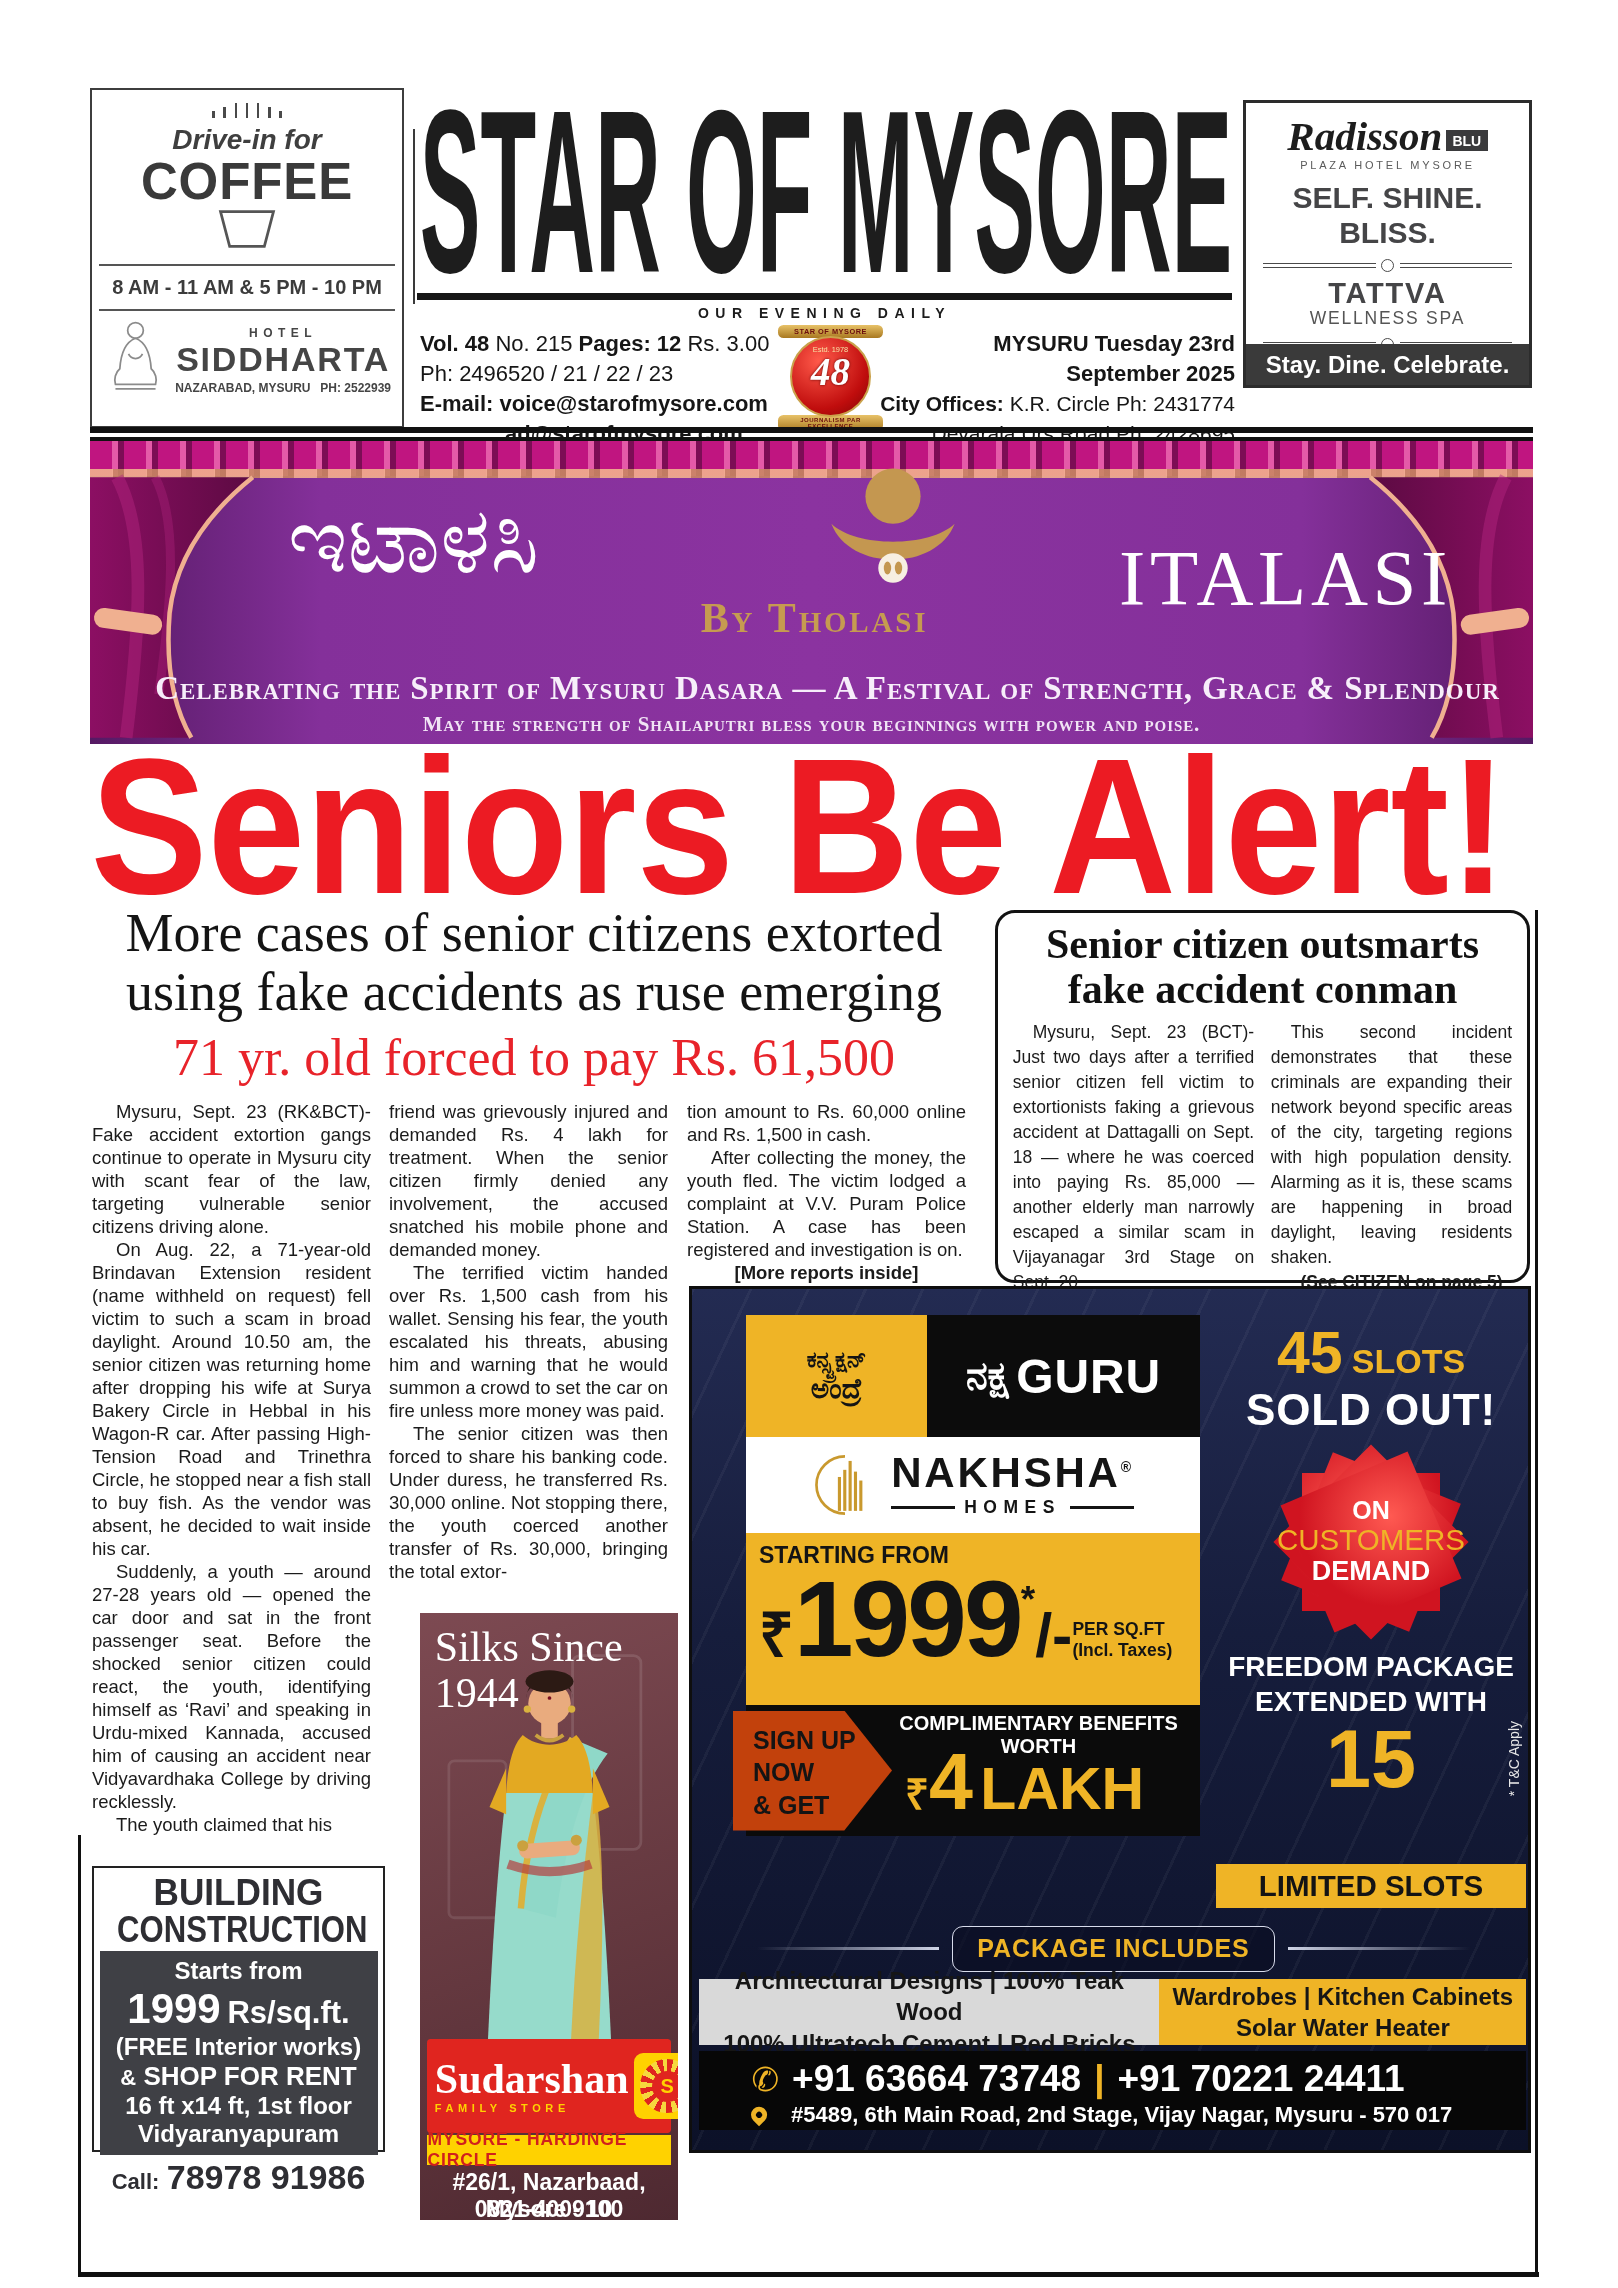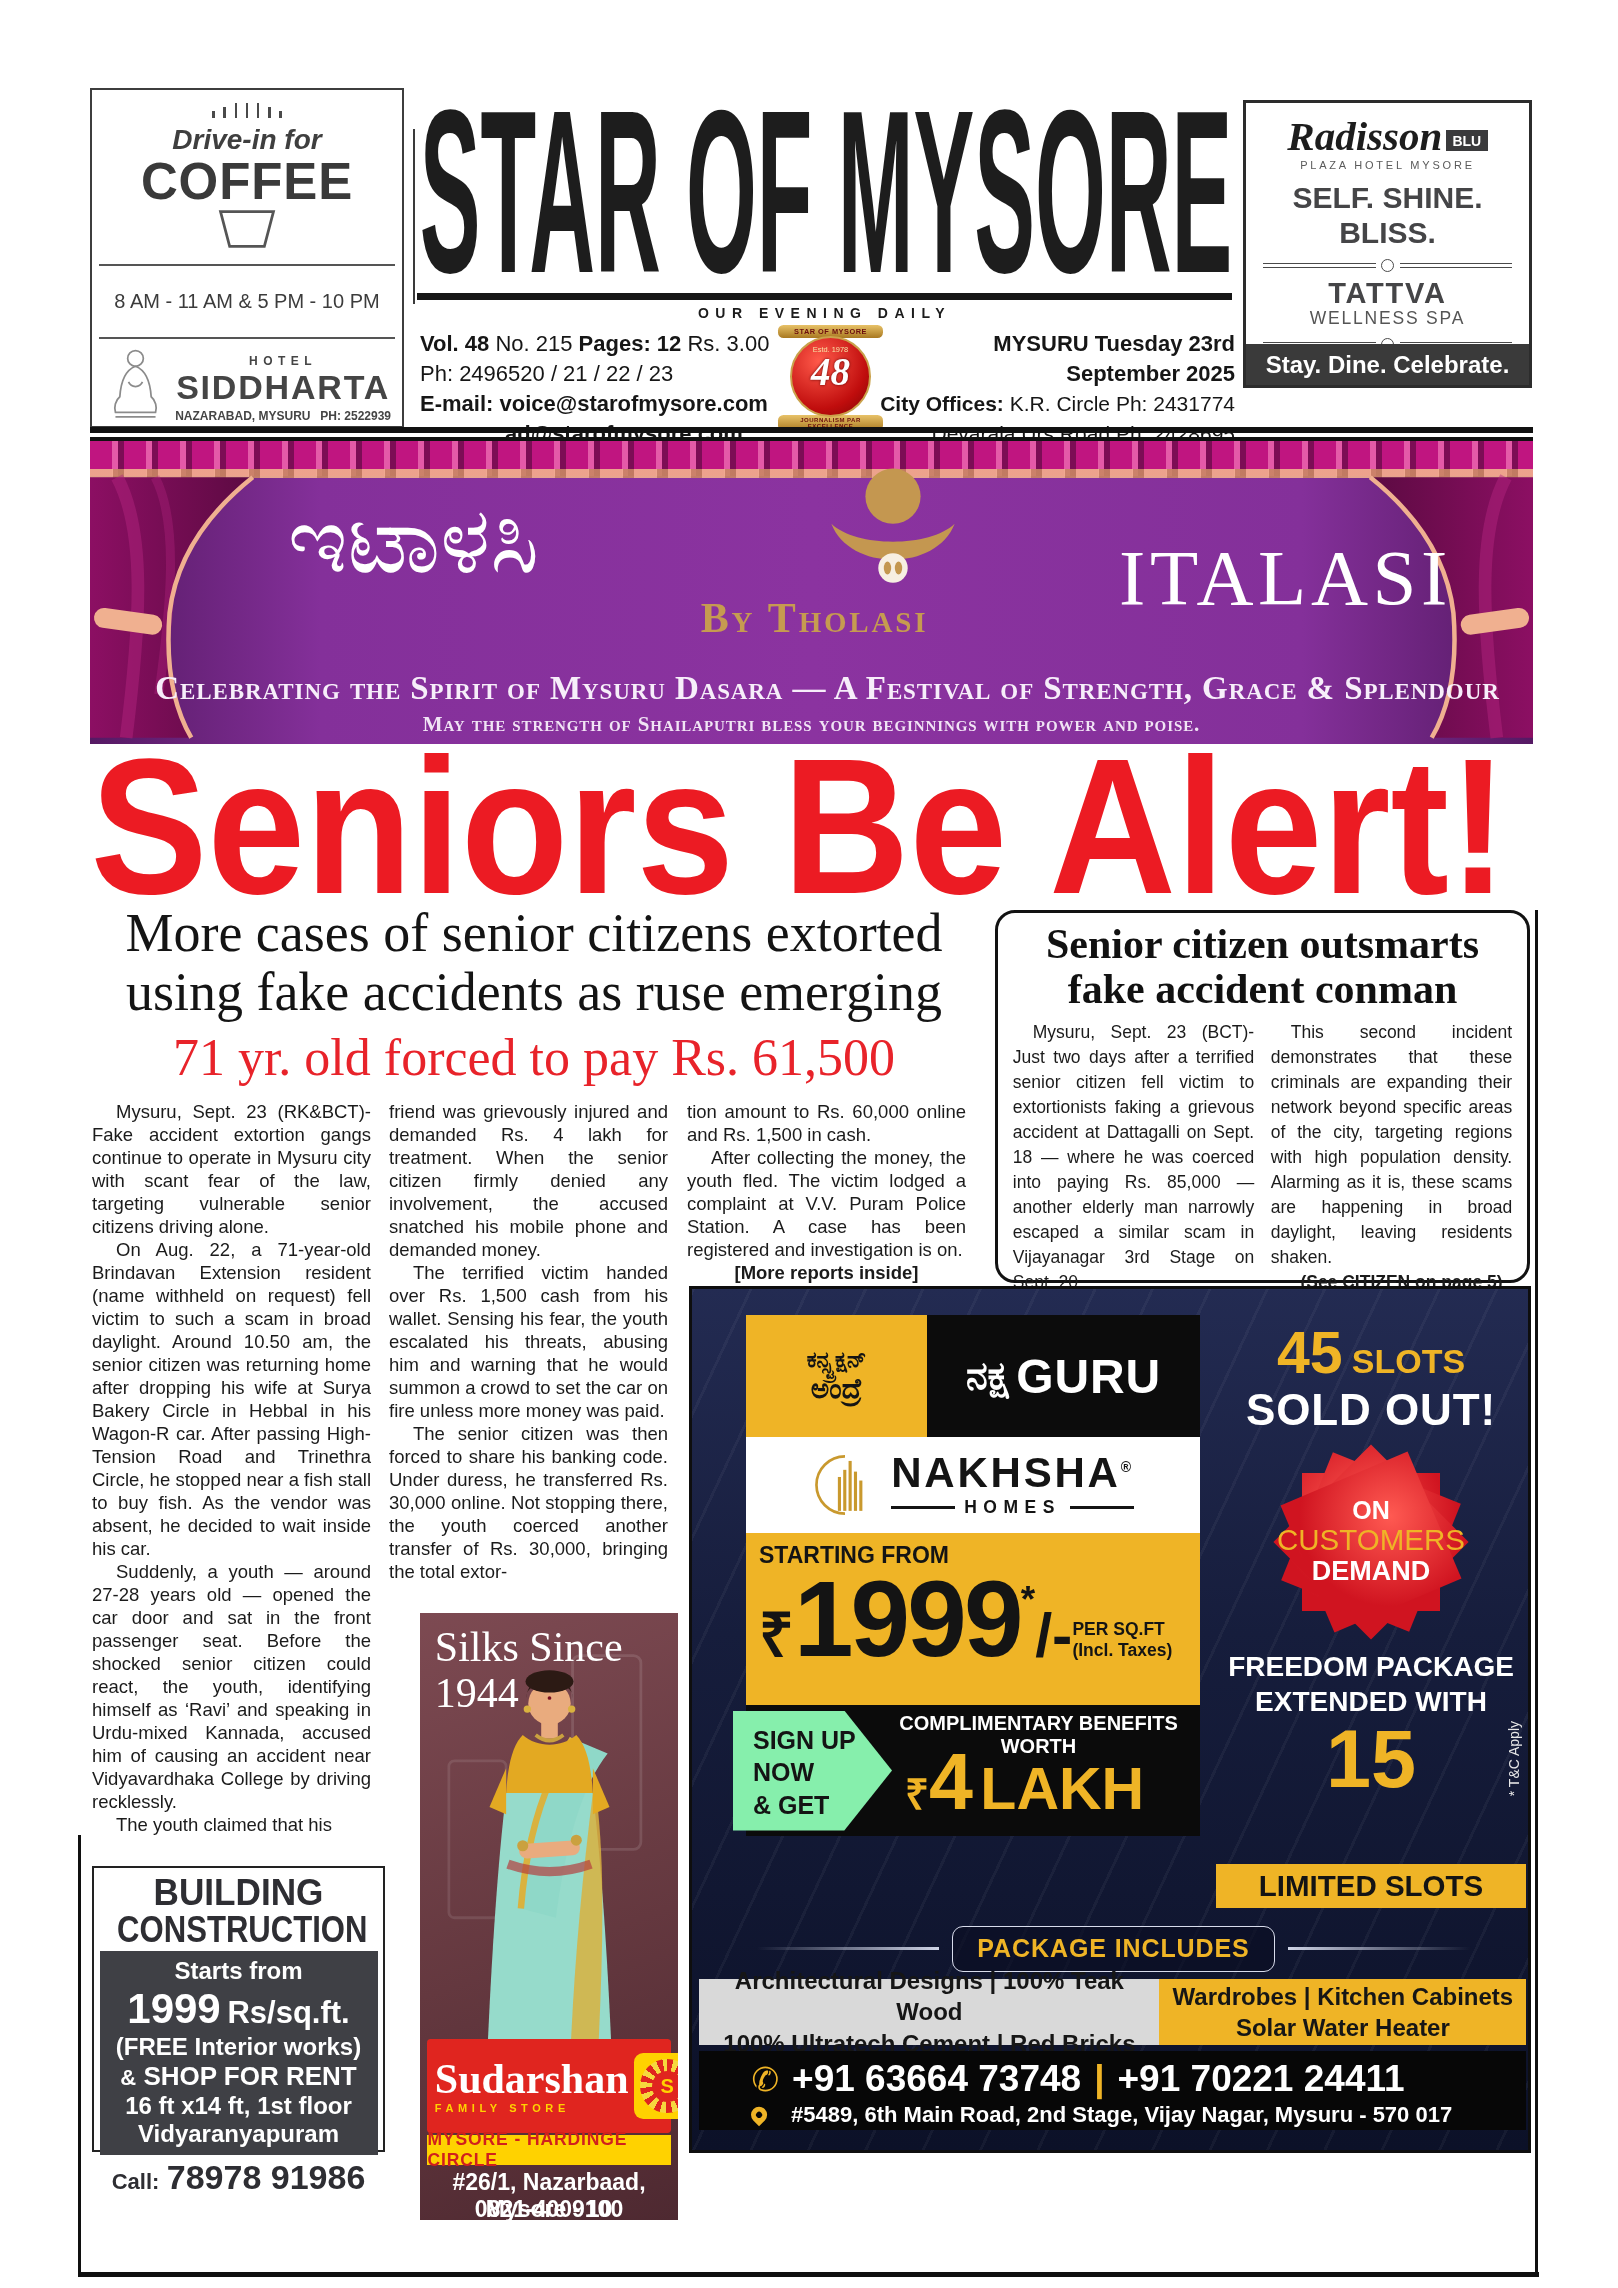--- a/index.html
+++ b/index.html
@@ -10,21 +10,21 @@
 
   
   .coffee-ad { left:90px; top:88px; width:314px; height:340px; border:2.8px solid #3d3d3d; background:#fff; }
   .coffee-top { height:174px; text-align:center; position:relative; }
   .ticks { display:flex; justify-content:center; align-items:flex-end; gap:8.3px; padding-top:13px; height:28px; }
   .ticks i { display:block; width:2.8px; background:#4a4a4a; }
   .drive { font-style:italic; font-size:28px; color:#3f3f3f; margin-top:5.5px; font-weight:600; }
   .coffee-word { font-size:51px; font-weight:800; letter-spacing:0.9px; color:#3a3a3a; line-height:1.0; }
   .cup-svg { display:block; margin:1.8px auto 0; }
   .c-div { height:1.8px; background:#555; margin:0 7.4px; }
-  .hours { font-size:20px; font-weight:400; color:#3c3c3c; text-align:center; padding:24px 0; }
+  .hours { font-size:20px; font-weight:700; color:#3c3c3c; text-align:center; padding:10px 0; }
   .hotel-row { display:flex; align-items:center; padding:7.4px 9.2px 0 13px; gap:7.4px; }
   .hotel-txt { flex:1; text-align:center; color:#454545; }
   .hotel-label { font-size:12px; letter-spacing:5.5px; font-weight:600; }
   .hotel-name { font-size:34px; letter-spacing:1.8px; font-weight:600; line-height:1.15; }
   .hotel-addr { font-size:12px; font-weight:600; display:flex; justify-content:space-between; padding:1.8px 1.8px 0; }
 
   
   .mast-vline { left:413px; top:129px; width:1.8px; height:175px; background:#3a3a3a; }
   .masthead-svg { left:417px; top:89px; }
   .rule-under-title { left:417px; top:293px; width:815px; height:6.5px; background:#161616; }
@@ -140,21 +140,21 @@
   .nak-yellow2 { position:absolute; left:54px; top:244px; width:454px; height:173px; background:#efb426; padding:9.2px 13px 0; color:#141414; }
   .nak-start { font-size:23px; font-weight:800; }
   .nak-price-row { display:flex; align-items:baseline; }
   .nak-rupee { font-size:61px; font-weight:900; }
   .nak-price { font-size:107px; font-weight:900; letter-spacing:-2.8px; line-height:.95; }
   .nak-star { font-size:37px; font-weight:900; position:relative; top:-44px; }
   .nak-slash { font-size:61px; font-weight:900; }
   .nak-persq { font-size:17.5px; font-weight:800; line-height:1.2; align-self:flex-end; padding-bottom:13px; }
   .nak-black { position:absolute; left:54px; top:416px; width:454px; height:131px; background:#0b0b0b; }
   .nak-comp { position:absolute; left:138px; top:7.4px; width:309px; text-align:center; color:#fff; font-size:20px; font-weight:800; }
-  .nak-arrow { position:absolute; left:-13px; top:5.5px; width:159px; height:120px; background:#86efac; clip-path:polygon(0 0,70% 0,100% 50%,70% 100%,0 100%); color:#141414; font-size:25px; font-weight:800; line-height:1.3; padding:13px 0 0 20px; }
+  .nak-arrow { position:absolute; left:-13px; top:5.5px; width:159px; height:120px; background:#c2410c; clip-path:polygon(0 0,70% 0,100% 50%,70% 100%,0 100%); color:#141414; font-size:25px; font-weight:800; line-height:1.3; padding:13px 0 0 20px; }
   .nak-lakh { position:absolute; left:159px; top:37px; display:flex; align-items:baseline; color:#efb426; }
   .nak-lakh .r { font-size:42px; font-weight:900; }
   .nak-lakh .four { font-size:79px; font-weight:900; line-height:1; }
   .nak-lakh .lk { font-size:59px; font-weight:900; margin-left:7.4px; }
   .nak-right { position:absolute; left:524px; top:29.5px; width:310px; text-align:center; }
   .nak-45row { color:#efb426; }
   .nak-45row .n45 { font-size:59px; font-weight:900; }
   .nak-45row .slots { font-size:34px; font-weight:800; margin-left:9.2px; }
   .nak-sold { color:#fff; font-size:44px; font-weight:900; letter-spacing:0.9px; line-height:1.05; }
   .burst { position:relative; width:212px; height:196px; margin:11px auto 3.7px; }

